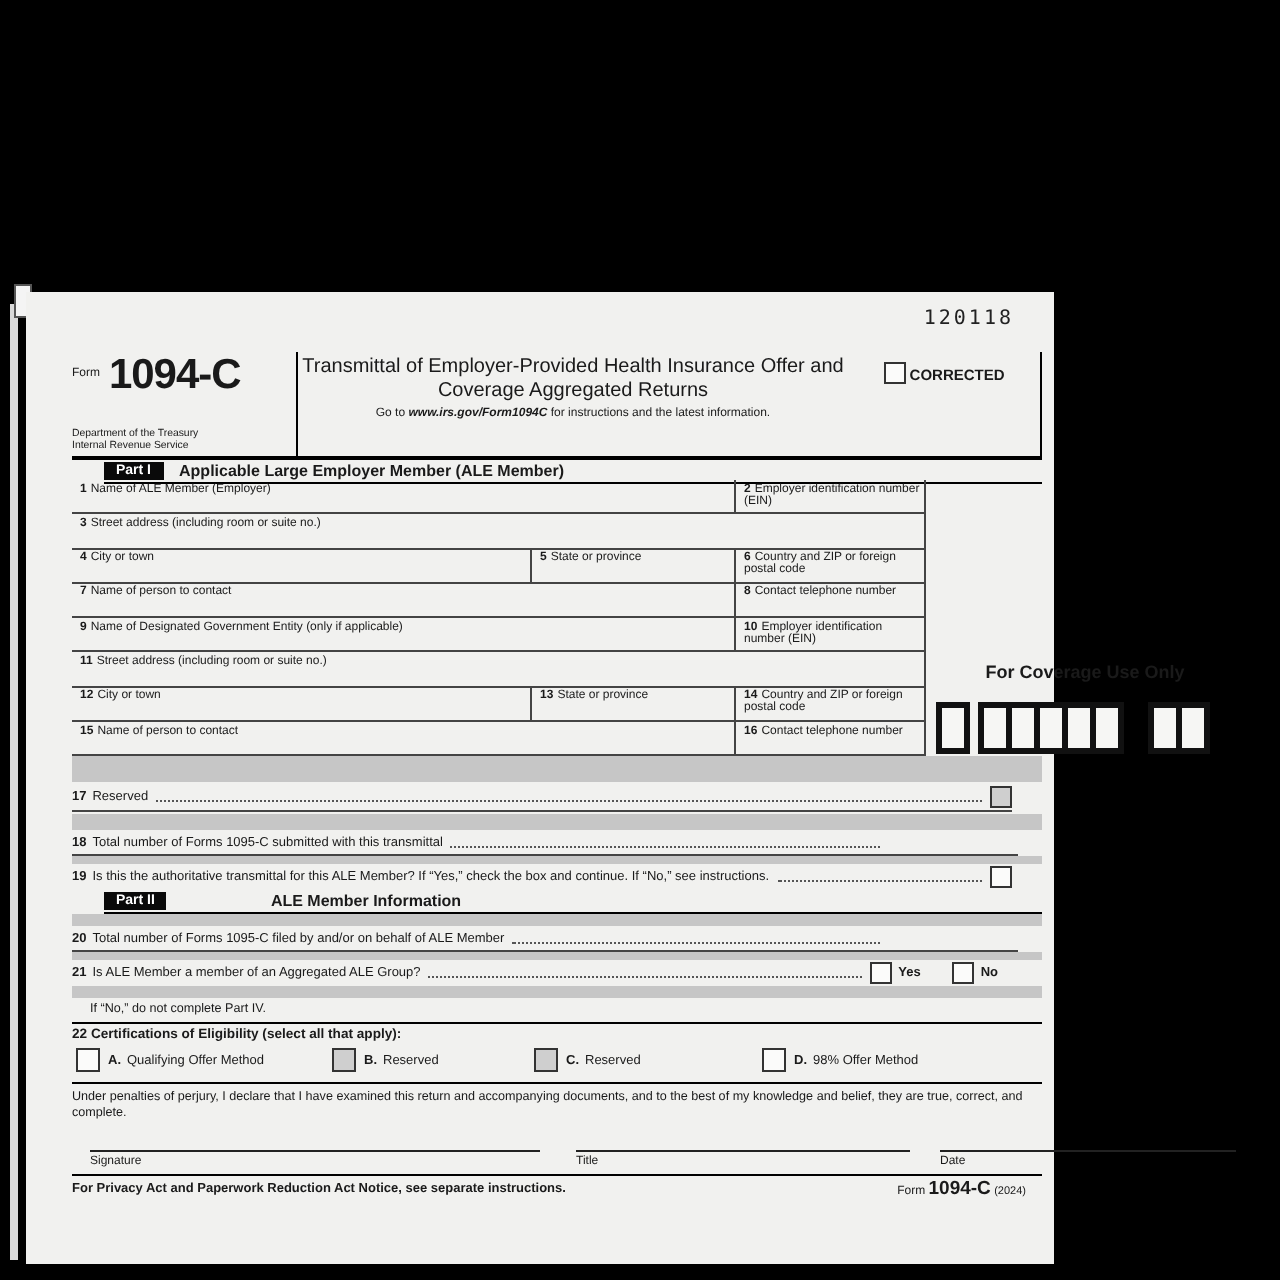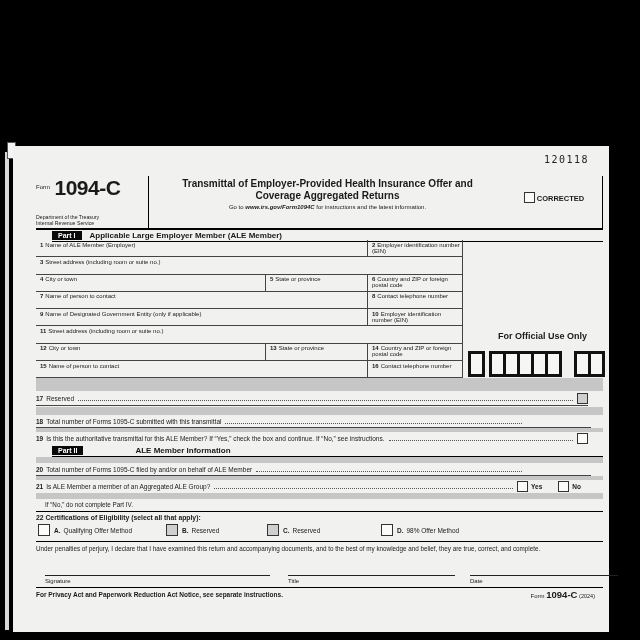--- a/index.html
+++ b/index.html
@@ -1,36 +1,36 @@
 <!DOCTYPE html>
 <html><head>
 <meta charset="utf-8">
 <style>
   html,body{margin:0;padding:0;}
   body{width:640px;height:640px;background:#000;position:relative;overflow:hidden;
        font-family:"Liberation Sans",sans-serif;color:#1a1a1a;}
-  #page{position:absolute;left:13px;top:146px;width:596px;height:486px;background:#f1f1ef;}
+  #page{position:absolute;left:13px;top:146px;width:514px;height:486px;background:#f1f1ef;}
   .edge-sliver{position:absolute;left:5px;top:152px;width:4px;height:478px;background:#d9d9d9;}
   .edge-notch{position:absolute;left:7px;top:142px;width:7px;height:15px;background:#f4f4f4;border:1px solid #555;}
   .abs{position:absolute;}
   b{font-weight:bold;}
   
   .doc-code{top:8px;right:20px;font-family:"DejaVu Sans Mono",monospace;font-size:10px;letter-spacing:1.5px;color:#222;}
   
   .hdr{left:23px;right:6px;top:30px;height:52px;border-bottom:2.2px solid #000;display:flex;}
   .hdr-c1{width:112px;position:relative;}
   .hdr-formword{font-size:6px;vertical-align:6px;}
   .hdr-formnum{font-size:21px;font-weight:bold;letter-spacing:-0.5px;}
   .hdr-dept{position:absolute;left:0;bottom:2px;font-size:5.2px;line-height:6px;}
   .vdiv{border-left:1px solid #000;}
   .hdr-c2{flex:1;text-align:center;padding-top:2px;}
-  .hdr-title{font-size:10px;font-weight:bold;line-height:11.5px;}
+  .hdr-title{font-size:10px;font-weight:normal;line-height:11.5px;}
   .hdr-instr{font-size:6px;margin-top:3px;}
   .hdr-instr .url{font-weight:bold;font-style:italic;}
-  .hdr-c3{width:96px;padding-top:5px;text-align:center;font-size:7.5px;font-weight:bold;margin-top:11px;}
+  .hdr-c3{width:96px;padding-top:5px;text-align:center;font-size:7.5px;font-weight:bold;}
   .hdr-c4{width:104px;text-align:center;}
   .omb{font-size:5.8px;padding-top:4px;}
   .omb-rule{border-top:1px solid #333;margin:3px 6px 1px 6px;}
   .year{font-size:17px;font-weight:bold;letter-spacing:0.5px;}
   .year-outline{color:#f1f1ef;-webkit-text-stroke:1.1px #333;}
   
   .partbar{left:39px;right:6px;display:flex;align-items:center;border-bottom:1.6px solid #000;height:11px;}
   .part-chip{background:#0a0a0a;color:#fff;font-size:7px;font-weight:bold;padding:1px 6px 1.5px 6px;margin-right:8px;}
   .part-title{font-size:8px;font-weight:bold;}
   
@@ -136,21 +136,21 @@
       <div class="tcell c-a"><b>12</b><span>City or town</span></div>
       <div class="tcell c-b"><b>13</b><span>State or province</span></div>
       <div class="tcell c-c"><b>14</b><span>Country and ZIP or foreign postal code</span></div>
     </div>
     <div class="trow">
       <div class="tcell c-ab"><b>15</b><span>Name of person to contact</span></div>
       <div class="tcell c-c"><b>16</b><span>Contact telephone number</span></div>
     </div>
   </div>
 
-  <div class="abs ou-title">For Official Use Only</div>
+  <div class="abs ou-title">For Coverage Use Only</div>
   <div class="abs ou-row">
     <span class="ou-group">
         <span class="ou-cell"></span>
       </span>
     <span class="gap4"></span>
     <span class="ou-group">
         <span class="ou-cell"></span>
         <span class="ou-cell"></span>
         <span class="ou-cell"></span>
         <span class="ou-cell"></span>

